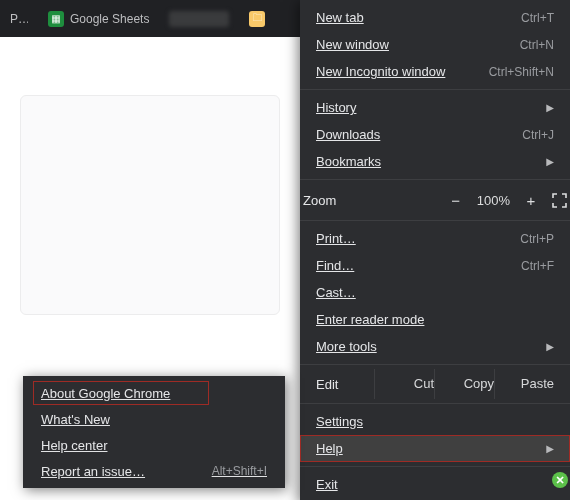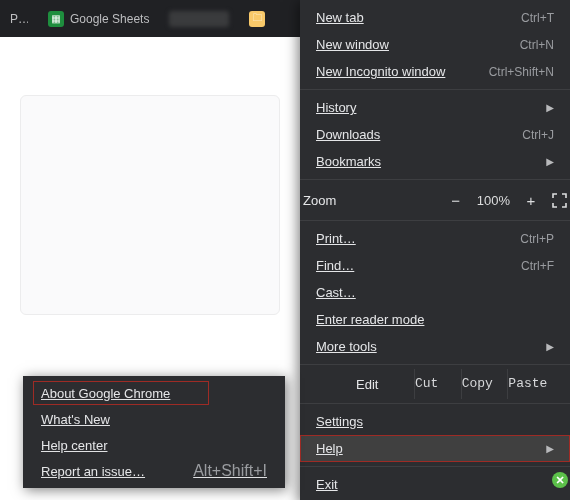--- a/index.html
+++ b/index.html
@@ -29,32 +29,32 @@
   .row .short { color: #9a9ca0; font-size: 12px; text-align: right; min-width: 70px; }
   .row .arrow { color: #b8b9bb; font-size: 10px; }
   .sep { height: 1px; background: #3d3e41; margin: 4px 0; }
 
   .zoomrow { display: flex; align-items: center; height: 32px; padding: 0 3px; }
   .zoomrow .zlabel { flex: 1; color: #e5e6e8; }
   .zoomctr { display: flex; align-items: center; gap: 14px; color: #dcddde; }
   .zoomctr .btn { width: 14px; text-align: center; font-size: 15px; line-height: 1; }
   .fullscreen-ico svg { display: block; }
 
-  .editrow { display: flex; align-items: center; height: 30px; padding: 0 16px; margin-left: 40px; }
+  .editrow { display: flex; align-items: center; height: 30px; padding: 0 16px; }
   .editrow .elabel { width: 58px; color: #e5e6e8; }
-  .editrow .ecell { flex: 1; text-align: left; color: #d7d8da; border-left: 1px solid #3d3e41; height: 30px; line-height: 30px; font-size: 13px; font-family: Liberation Mono, monospace; }
+  .editrow .ecell { flex: 1; text-align: right; color: #d7d8da; border-left: 1px solid #3d3e41; height: 30px; line-height: 30px; font-size: 13px; }
 
   .row.highlight { background: #404040; position: relative; }
   .row.highlight::after { content: ""; position: absolute; inset: 0; border: 1.5px solid #9e2b25; pointer-events: none; }
 
   
   .submenu { position: absolute; left: 23px; top: 376px; width: 262px; background: #2c2d30; color: #e1e2e4; box-shadow: 2px 2px 12px rgba(0,0,0,0.5); padding: 4px 0; text-decoration: underline; }
   .subrow { display: flex; align-items: center; height: 26px; padding: 0 18px; }
   .subrow .slbl { flex: 1; font-size: 13px; color: #e5e6e8; }
-  .subrow .sshort { color: #9a9ca0; font-size: 16px; }
+  .subrow .sshort { color: #9a9ca0; font-size: 12px; }
   .subrow.boxed { position: relative; }
   .subrow.boxed::after { content: ""; position: absolute; left: 10px; right: 76px; top: 1px; bottom: 1px; border: 1.5px solid #9e2b25; pointer-events: none; }
   .closead { position: absolute; right: 2px; bottom: 12px; width: 16px; height: 16px; border-radius: 50%; background: #5cc04a; display: flex; align-items: center; justify-content: center; color: #fff; font-size: 11px; font-weight: bold; }
 </style>
 </head>
 <body>
 
 <div class="stage">
 
   <div class="tabstrip">

